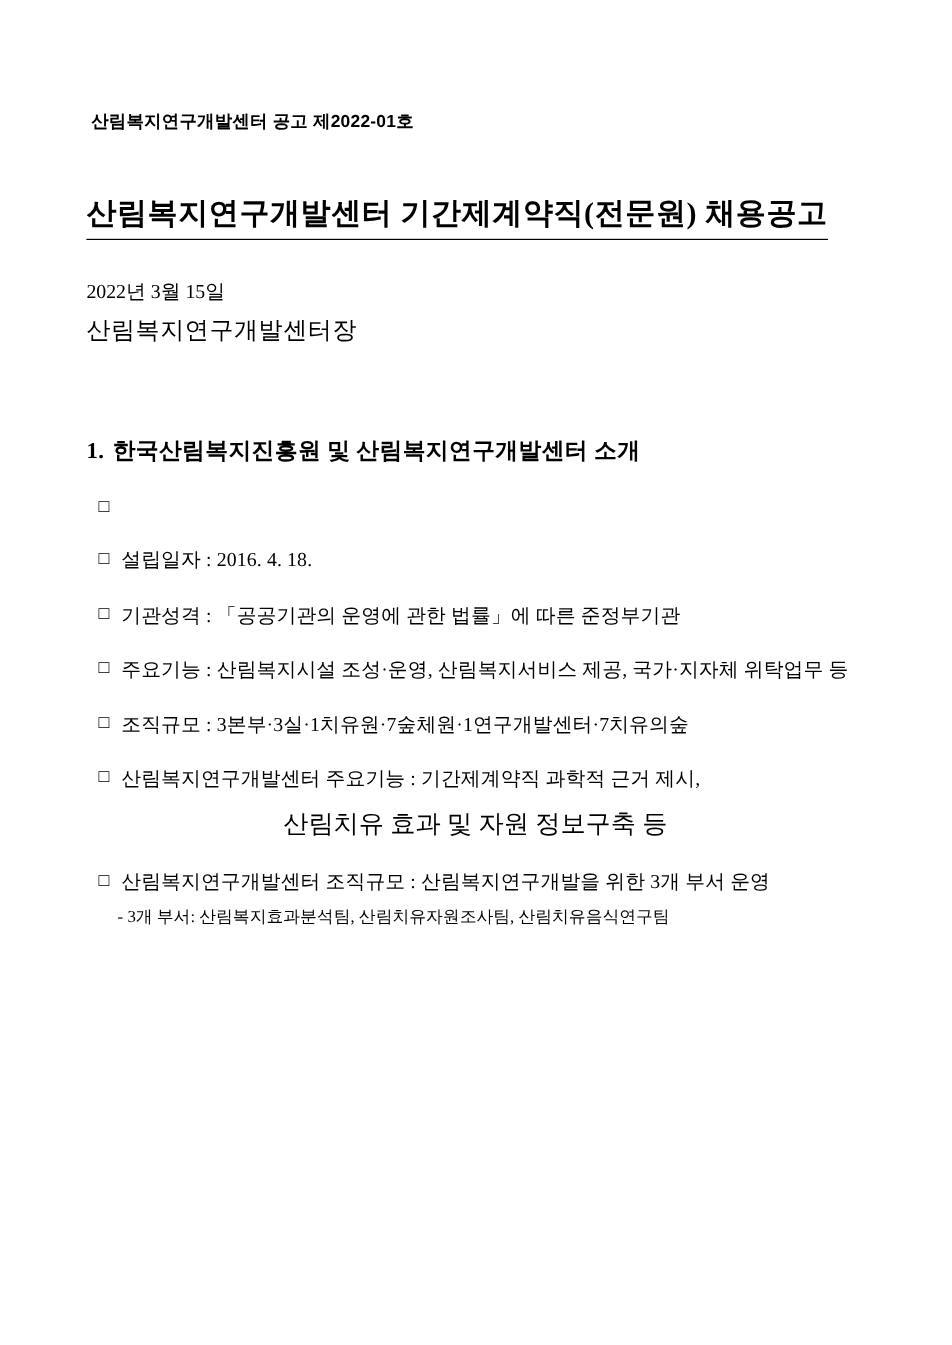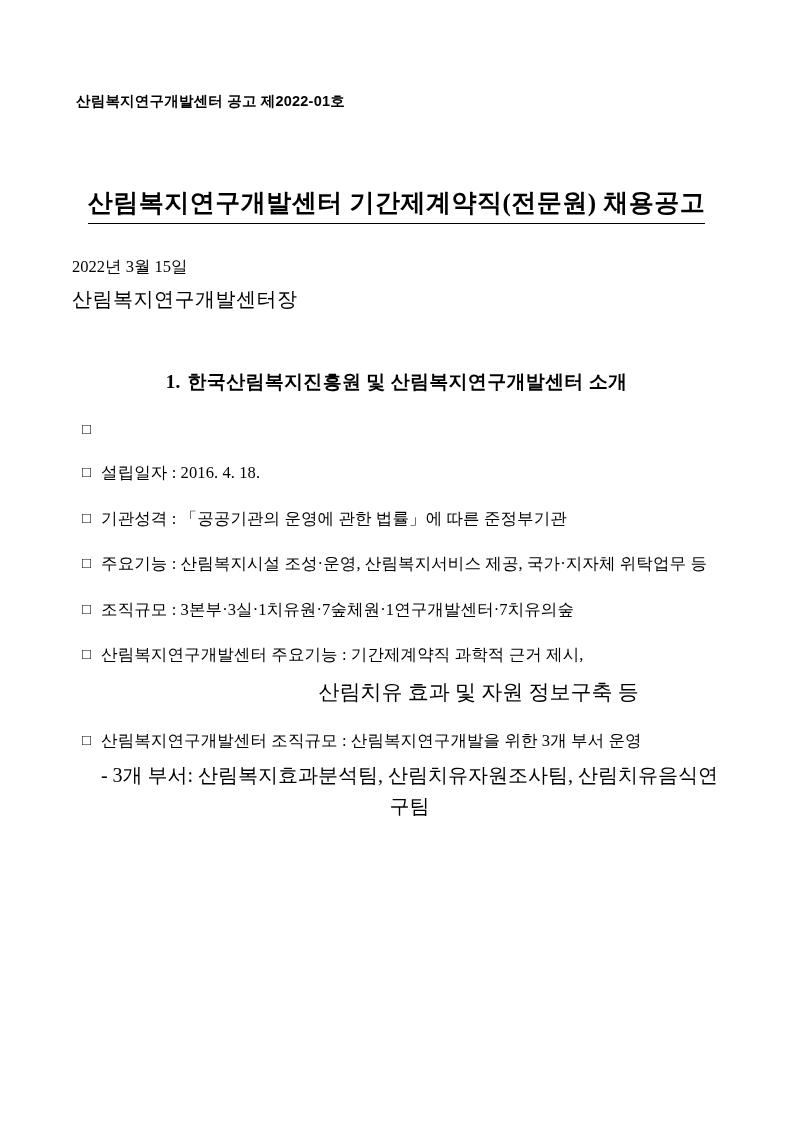--- a/index.html
+++ b/index.html
@@ -27,22 +27,22 @@
   .doc-number {
     font-family: "Liberation Sans", "DejaVu Sans", sans-serif;
     font-weight: bold;
     font-size: 14.5px;
     letter-spacing: 0.2px;
     margin: 14px 0 0 4px;
   }
 
   
   .doc-title-wrap {
-    margin-top: 76px;
-    text-align: center;
+    margin-top: 52px;
+    text-align: left;
   }
   .doc-title {
     display: inline-block;
     font-family: "Liberation Serif", "DejaVu Serif", serif;
     font-weight: bold;
     font-size: 25px;
     letter-spacing: 0.5px;
     border-bottom: 1.6px solid #000;
     padding-bottom: 3px;
     line-height: 1.3;
@@ -70,22 +70,21 @@
     margin-top: 8px;
     text-align: left;
     font-size: 20px;
     font-weight: normal;
     padding-right: 8px;
     letter-spacing: 0.5px;
   }
 
   
   .section {
-    margin-top: 56px;
-    text-align: center;
+    margin-top: 74px;
   }
   .section-heading {
     font-size: 19px;
     font-weight: bold;
     letter-spacing: 0.3px;
     margin-bottom: 22px;
   }
   .section-heading .num {
     margin-right: 7px;
   }
@@ -113,21 +112,21 @@
     line-height: 1.55;
     letter-spacing: 0.1px;
   }
   .cont-line {
     font-size: 21px;
     margin-top: 8px;
     margin-left: 154px;
     line-height: 1.55;
   }
   .sub-line {
-    font-size: 20px;
+    font-size: 14px;
     margin-top: 6px;
     margin-left: 16px;
     line-height: 1.55;
   }
 </style>
 </head>
 <body>
 
 <div class="page">
 

